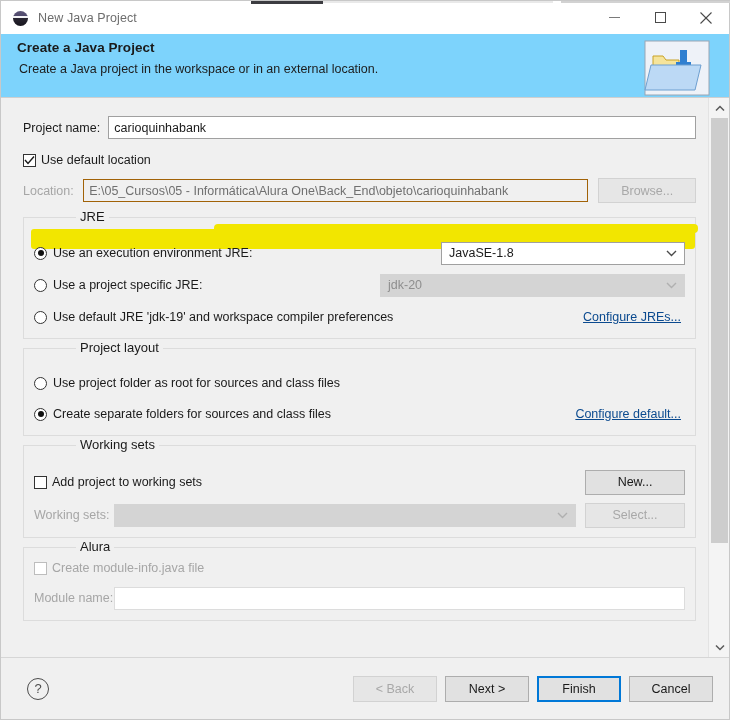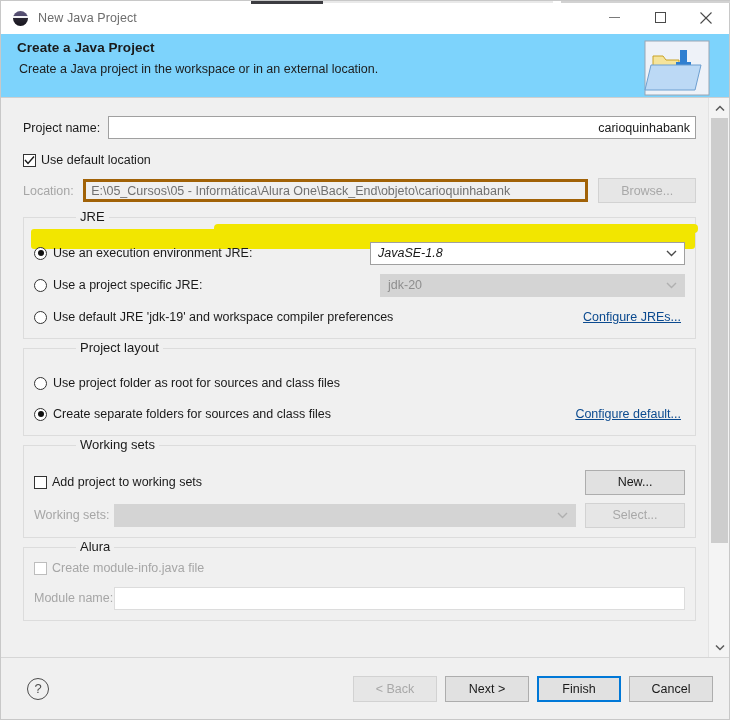--- a/index.html
+++ b/index.html
@@ -177,21 +177,21 @@
     font-size: 12.5px;
     color: #1a1a1a;
     border: 1px solid #a0a0a0;
     background: #ffffff;
     height: 23px;
     padding: 0 5px;
     outline: none;
   }
   input.txt:disabled, input.txt.disabled {
     background: #f0f0f0;
-    border: 3px solid #a16207;
+    border: 1px solid #a16207;
     color: #707070;
   }
   input.txt.empty-dim {
     background: #ffffff;
     border: 1px solid #dcdcdc;
   }
 
   .btn {
     font-family: "Liberation Sans", sans-serif;
     font-size: 12.5px;
@@ -390,21 +390,21 @@
         <path d="M8 25 L58 25 L52 50 L2 50 Z" fill="#bcd9f5" stroke="#6d9fd0" stroke-width="1"></path>
       </svg>
     </div>
   </div>
 
   <div class="body-area">
     <div class="content">
 
       <div class="row" style="margin-top:4px;">
         <div class="lbl" style="width:86px;">Project name:</div>
-        <input class="txt" style="width: 592px; text-align: right;" value="carioquinhabank">
+        <input class="txt" style="width: 592px;" value="carioquinhabank">
       </div>
 
       <div class="row" style="margin-top:14px;">
         <span class="cb">
           <svg width="11" height="11" viewBox="0 0 11 11">
               <polyline points="1,5 4,8.5 10,1.5" fill="none" stroke="#1a1a1a" stroke-width="1.4"></polyline>
             </svg>
         </span>
         <span class="lbl">Use default location</span>
       </div>
@@ -423,21 +423,21 @@
         <div class="ginner marker-wrap">
 
           <div class="marker" style="left:-3px; top:12px; width:664px; height:20px; border-radius:3px;"></div>
           <div class="marker" style="left:180px; top:7px; width:484px; height:9px; border-radius:4px;"></div>
 
           <div class="row above-marker" style="height:24px;">
             <span class="rb">
                 <span class="dot"></span>
               </span>
             <span class="lbl">Use an execution environment JRE:</span>
-            <div class="combo" style="margin-left:auto;width:315px;font-style:italic;">
+            <div class="combo" style="margin-left:auto;width:244px;">
               <span>JavaSE-1.8</span>
               <span class="arrow">
                 <svg width="11" height="7" viewBox="0 0 11 7">
                     <polyline points="1,1 5.5,5.5 10,1" fill="none" stroke="currentColor" stroke-width="1.4"></polyline>
                   </svg>
               </span>
             </div>
           </div>
 
           <div class="row" style="height:24px;margin-top:8px;">

